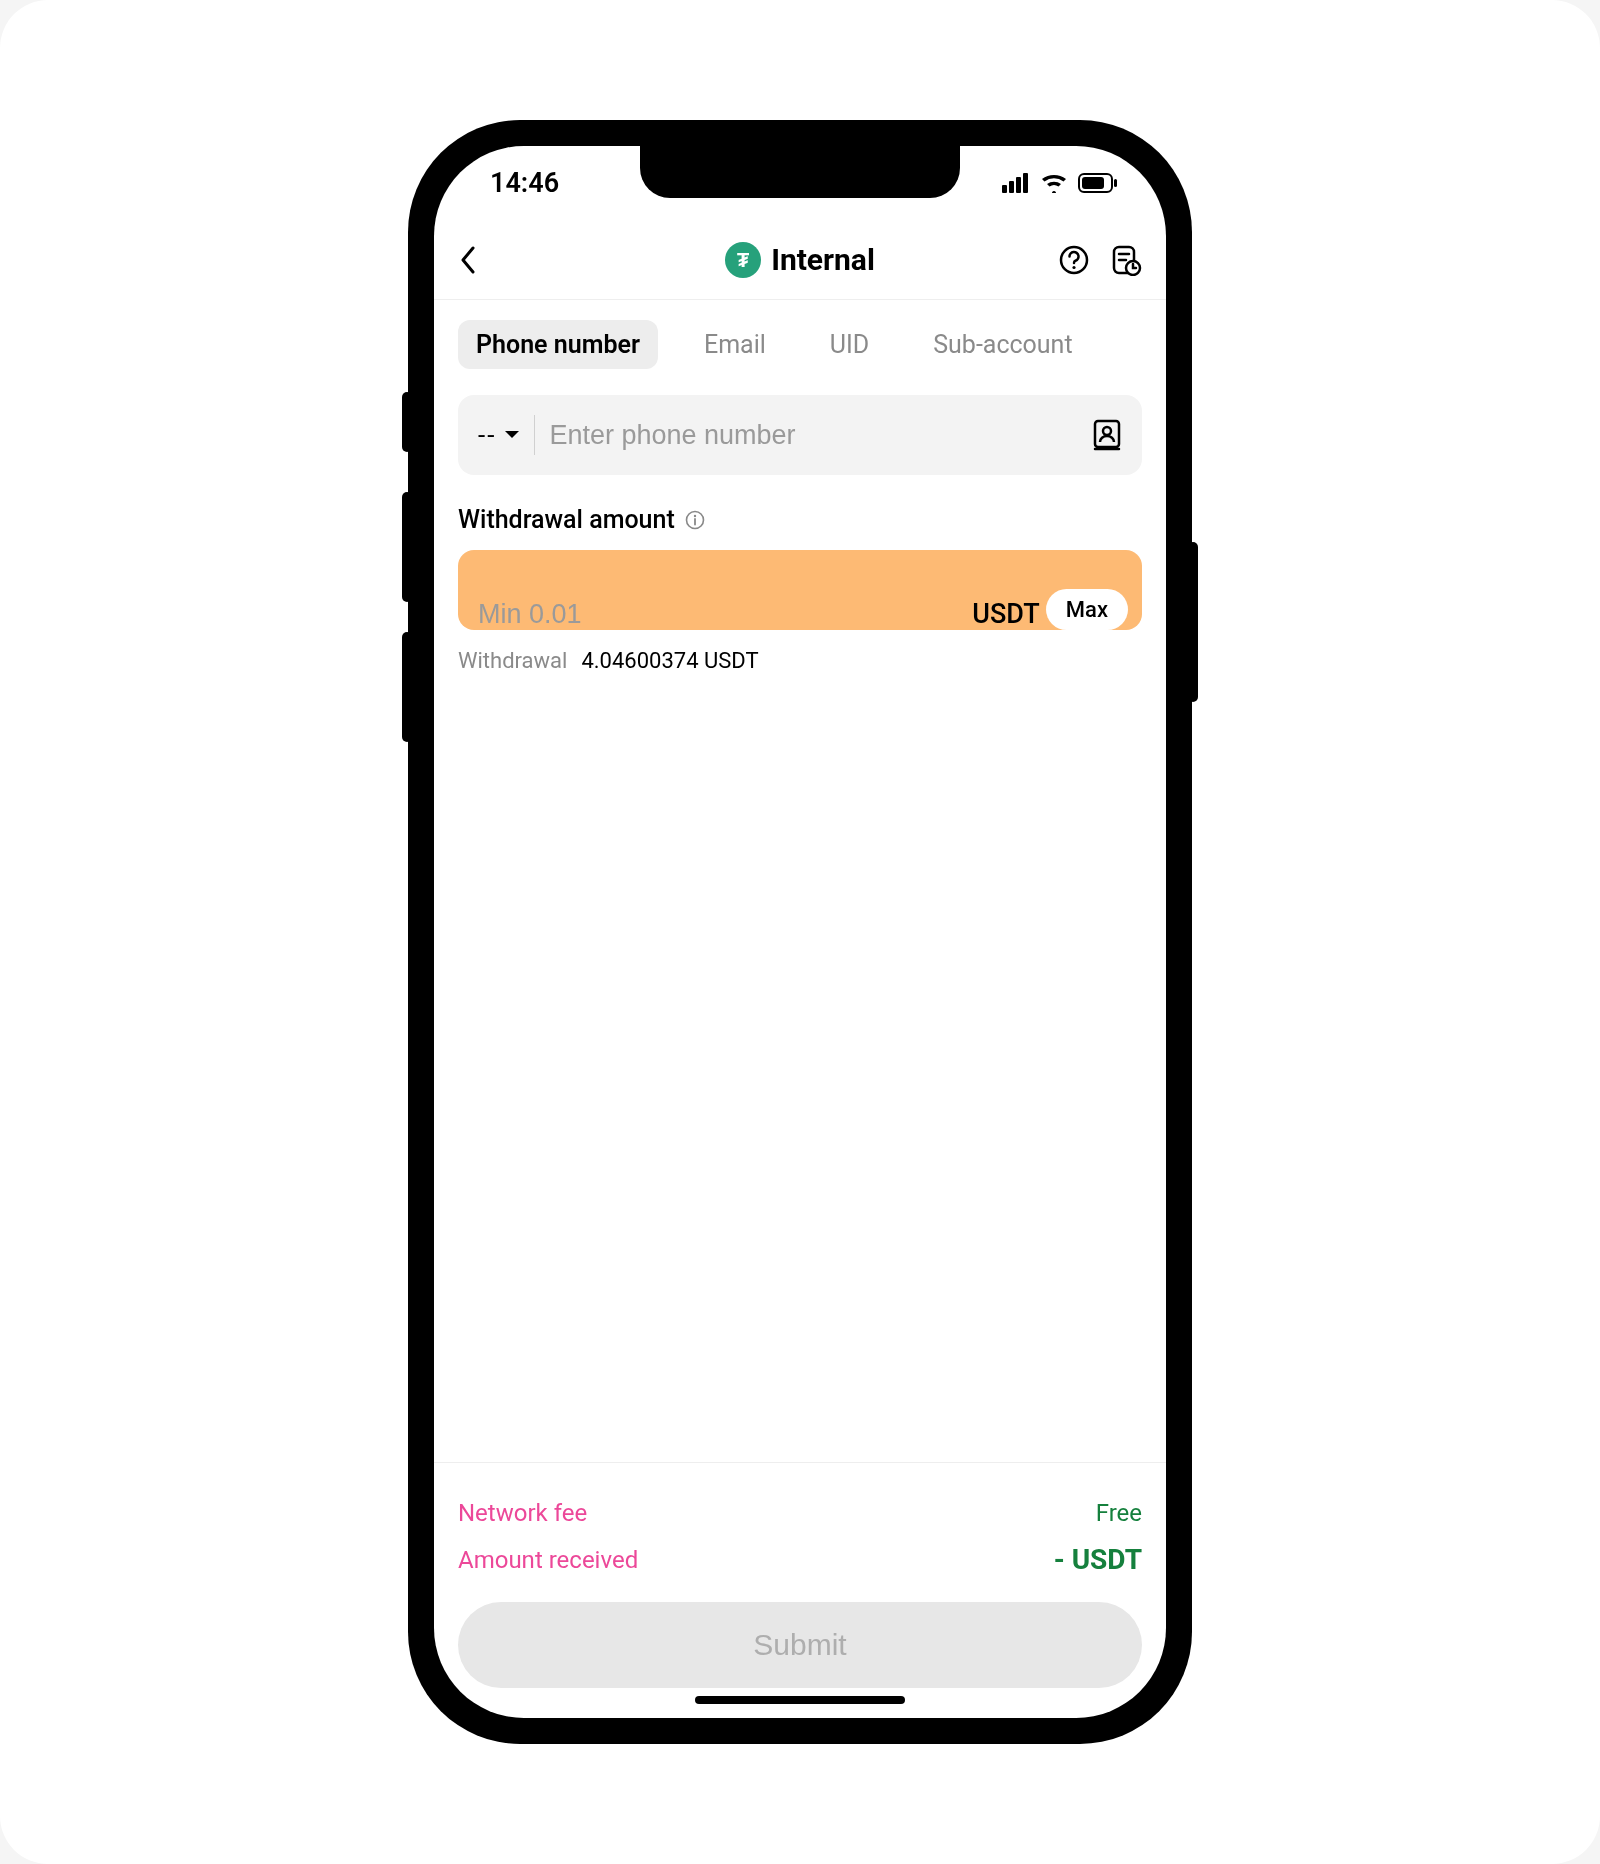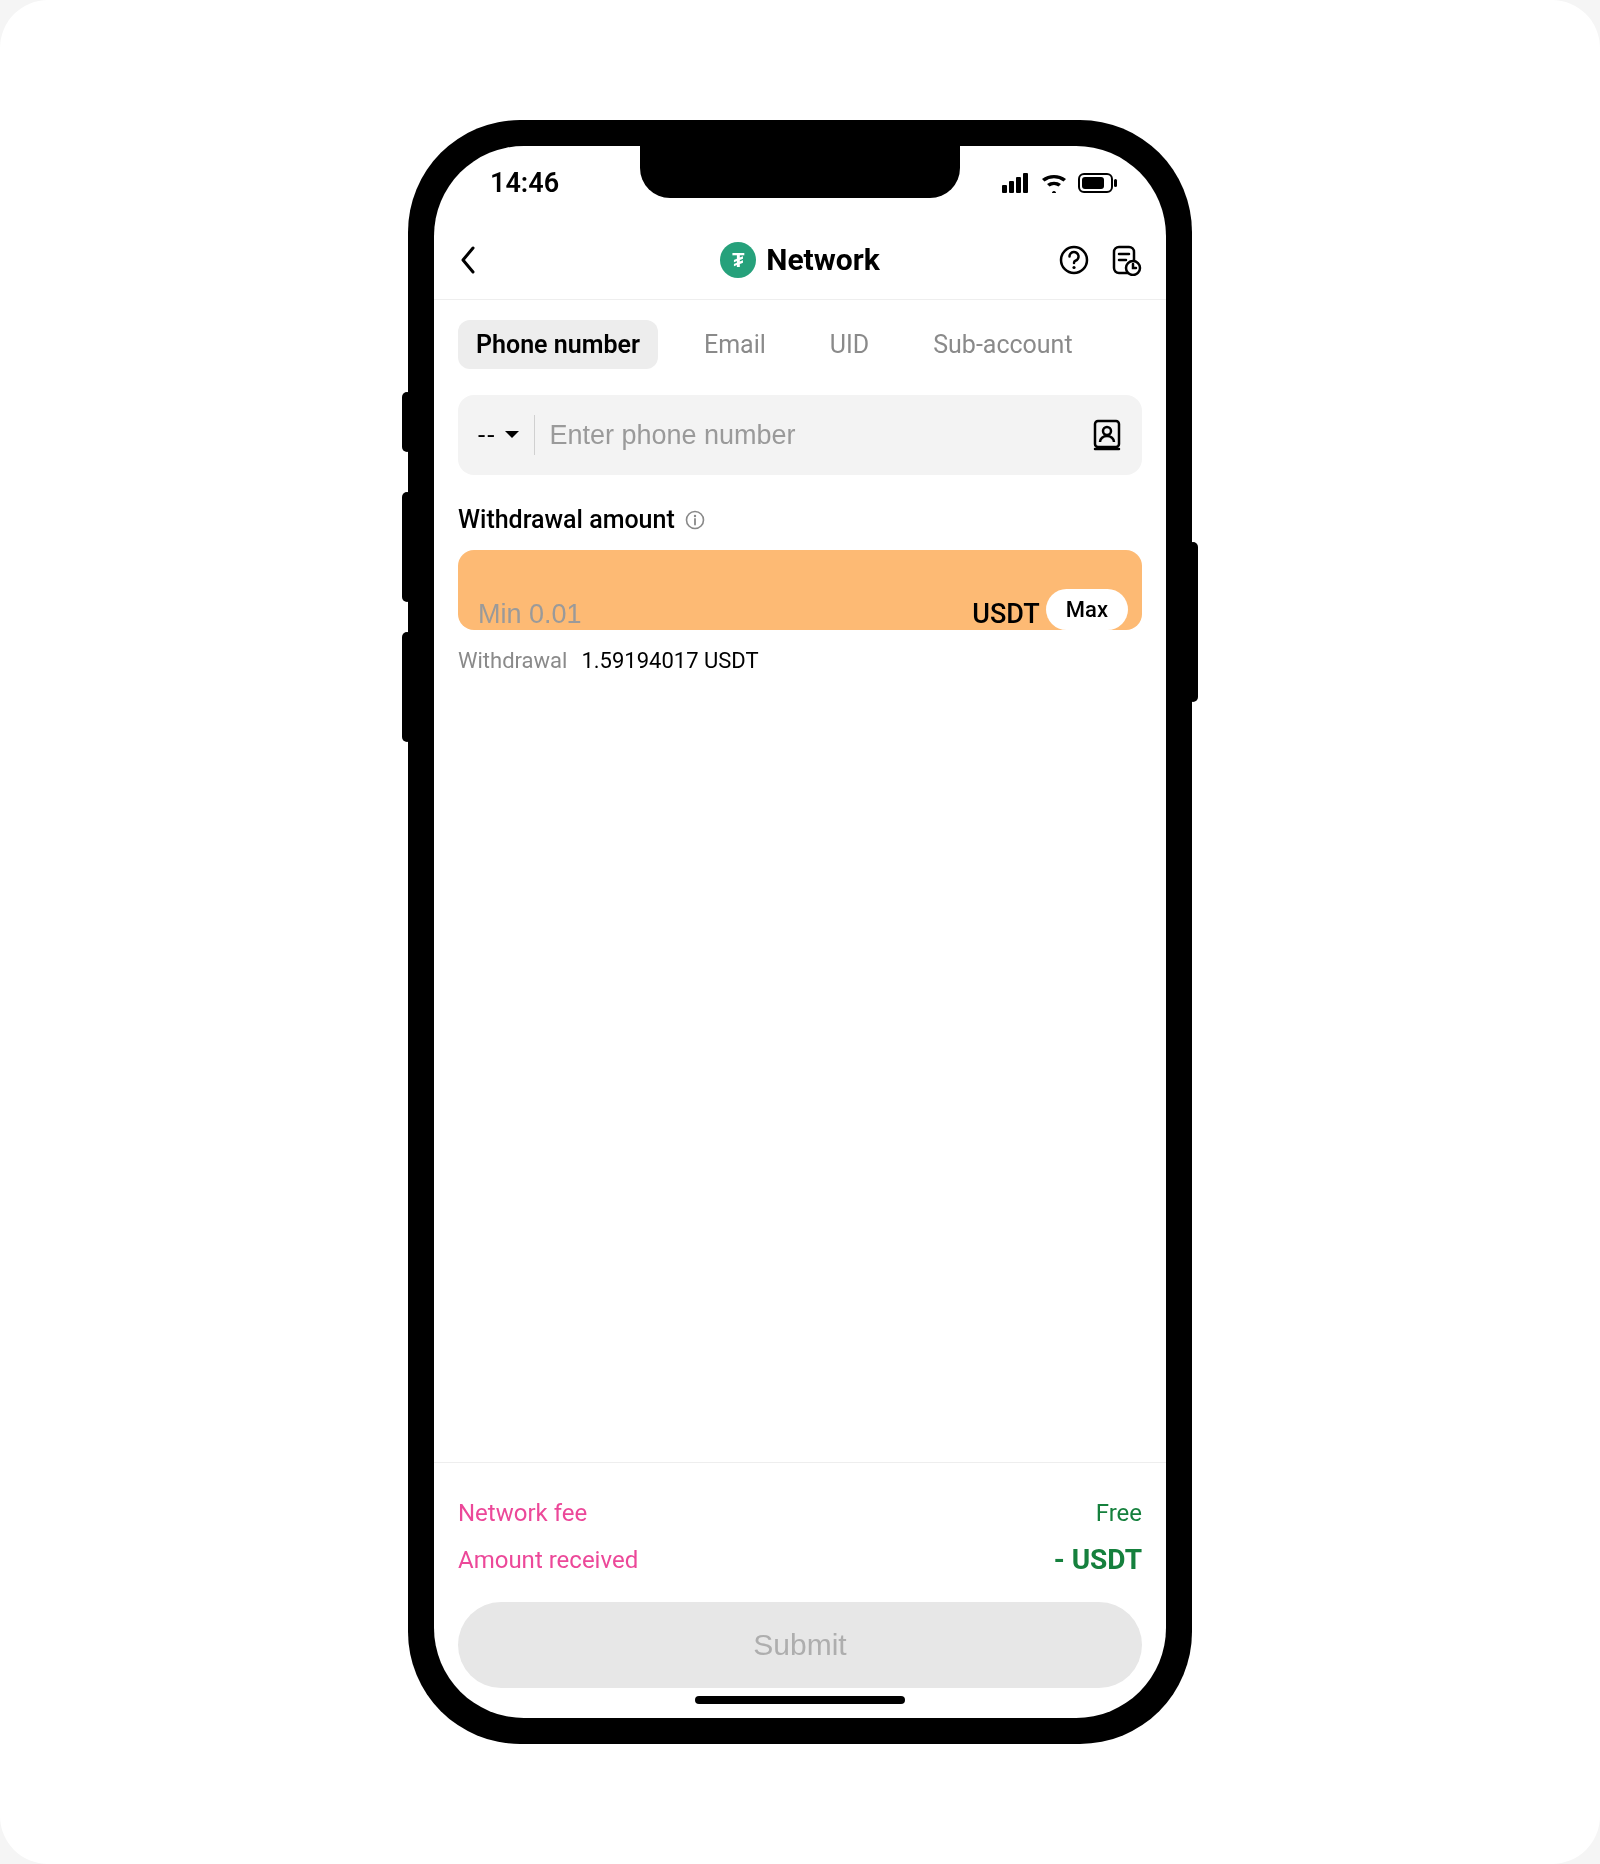--- a/index.html
+++ b/index.html
@@ -220,21 +220,21 @@
       </div>
 
       <div class="nav-bar">
         <div class="nav-back">
           <svg width="20" height="30" viewBox="0 0 20 30">
               <path d="M15 3 L5 15 L15 27" stroke="#000" stroke-width="3" fill="none" stroke-linecap="round" stroke-linejoin="round"></path>
             </svg>
         </div>
         <div class="nav-title-wrap">
           <div class="coin-badge">₮</div>
-          <div class="nav-title">Network</div>
+          <div class="nav-title">Internal</div>
         </div>
         <div class="nav-right">
           <span>
             <svg width="32" height="32" viewBox="0 0 32 32">
                 <circle cx="16" cy="16" r="13" fill="none" stroke="#000" stroke-width="2.5"></circle>
                 <path d="M11.5 12.5 a4.5 4.5 0 1 1 6 4.2 c-1.3 .6 -1.5 1.3 -1.5 2.3" fill="none" stroke="#000" stroke-width="2.5" stroke-linecap="round"></path>
                 <circle cx="16" cy="23.5" r="1.6" fill="#000"></circle>
               </svg>
           </span>
           <span>
@@ -285,21 +285,21 @@
       </div>
 
       <div class="amount-field">
         <input class="amount-input" placeholder="Min 0.01" style="">
         <span class="unit">USDT</span>
         <div class="max-btn">Max</div>
       </div>
 
       <div class="avail-row">
         <span class="avail-label">Withdrawal</span>
-        <span class="avail-value">1.59194017 USDT</span>
+        <span class="avail-value">4.04600374 USDT</span>
       </div>
 
       <div class="spacer"></div>
 
       <div class="footer">
         <div class="footer-row">
           <span class="lbl">Network fee</span>
           <span class="val">Free</span>
         </div>
         <div class="footer-row">

